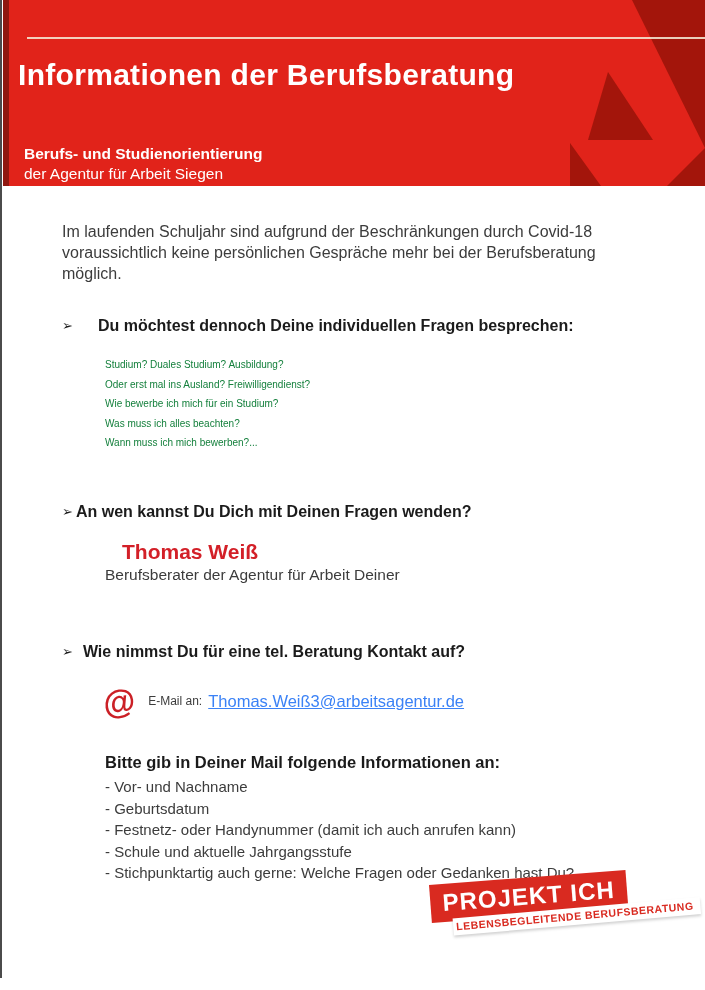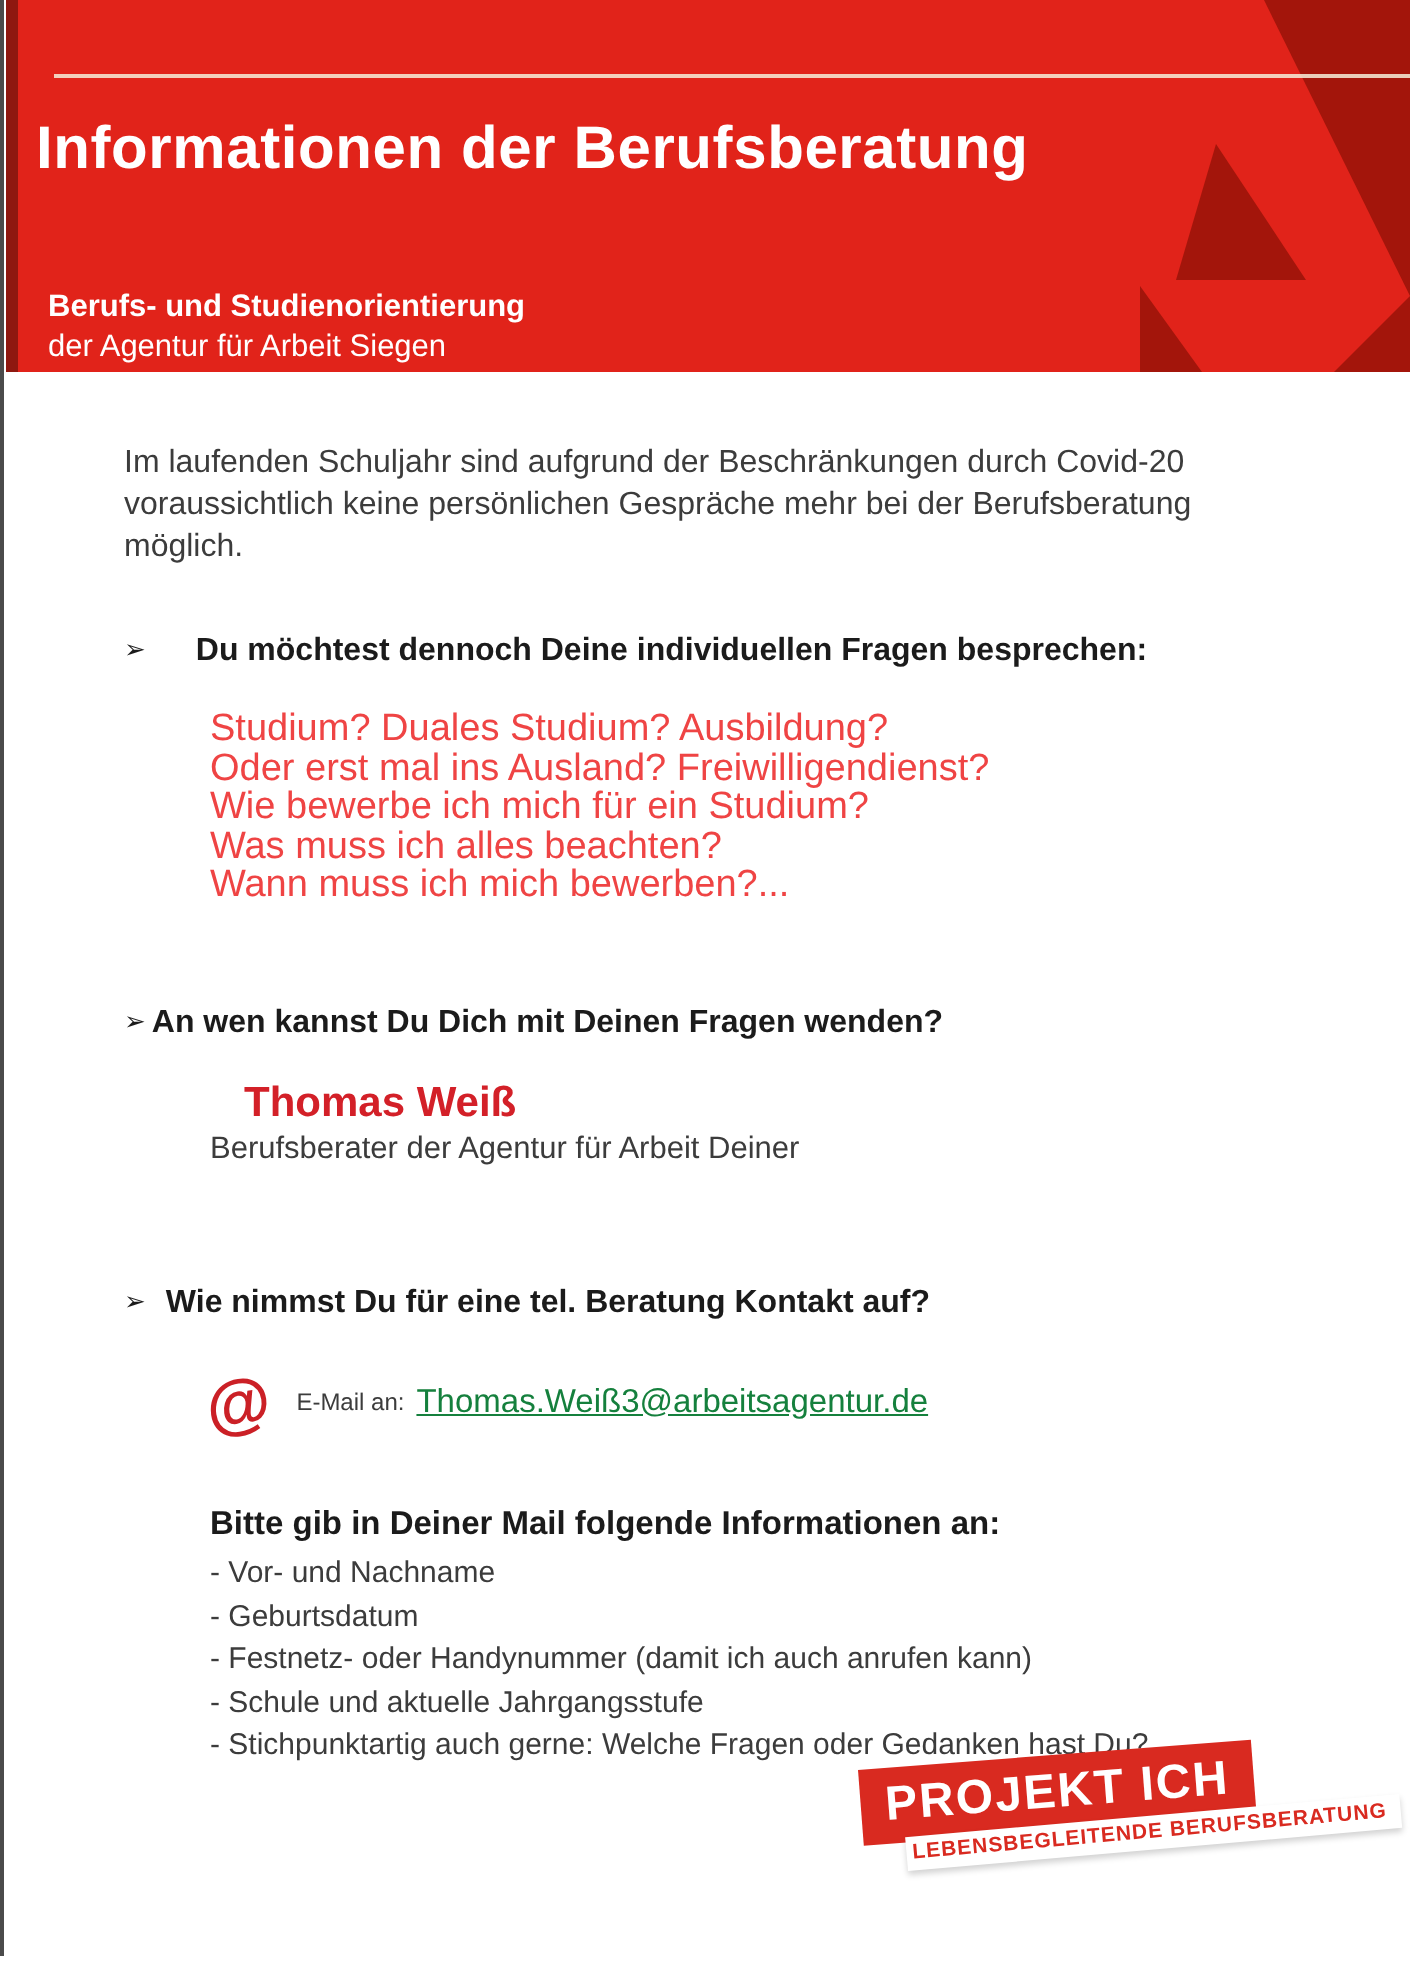--- a/index.html
+++ b/index.html
@@ -31,31 +31,31 @@
   }
   .h-row{position:absolute;white-space:nowrap;color:#1b1b1b;font-weight:bold;font-size:16px;}
   .h-row .arrow{font-weight:normal;font-size:13px;color:#1b1b1b;display:inline-block;vertical-align:1px;}
   .h1-row{left:62px;top:317px;}
   .h2-row{left:62px;top:503px;}
   .h3-row{left:62px;top:643px;}
   .h1-row .htext{margin-left:25px;text-align:center;}
   .h2-row .htext{margin-left:3px;}
   .h3-row .htext{margin-left:10px;}
 
-  .questions{position:absolute;left:105px;top:355px;color:#ef4444;font-size:19px;line-height:19.5px;}
+  .questions{position:absolute;left:105px;top:355px;color:#15803d;font-size:10px;line-height:19.5px;}
   .contact-name{position:absolute;left:105px;top:540px;color:#d32028;font-size:21px;font-weight:bold;margin-left:17px;}
   .contact-role{position:absolute;left:105px;top:566px;color:#3c3c3c;font-size:15.5px;}
 
   .email-row{position:absolute;left:103px;top:681px;height:40px;display:flex;align-items:center;}
   .at-icon{
     font-size:33px;font-weight:bold;color:#cb2026;
     transform:rotate(-8deg);display:inline-block;line-height:1;margin-right:13px;
   }
   .email-label{color:#3c3c3c;font-size:12px;}
-  .email-link{color:#15803d;font-size:16.5px;text-decoration:underline;margin-left:6px;cursor:pointer;}
+  .email-link{color:#3b82f6;font-size:16.5px;text-decoration:underline;margin-left:6px;cursor:pointer;}
 
   .mail-heading{position:absolute;left:105px;top:753px;color:#1b1b1b;font-size:16.5px;font-weight:bold;white-space:nowrap;}
   .mail-items{position:absolute;left:105px;top:776px;color:#3c3c3c;font-size:15px;line-height:21.6px;white-space:nowrap;}
 
   
   .projekt{position:absolute;left:429px;top:885px;transform:rotate(-4.4deg);transform-origin:left top;z-index:5;}
   .projekt-banner{
     width:197px;height:38px;background:#d92a20;
     display:flex;align-items:center;justify-content:center;
     color:#ffffff;font-size:24px;font-weight:bold;letter-spacing:1px;white-space:nowrap;
@@ -81,21 +81,21 @@
       <polygon points="145,148 145,186 107,186" fill="#a3150b"></polygon>
       <polygon points="10,143 41,186 10,186" fill="#a3150b"></polygon>
       <polygon points="48,72 93,140 28,140" fill="#a3150b"></polygon>
     </svg>
     <div class="banner-rule"></div>
     <div class="banner-title">Informationen der Berufsberatung</div>
     <div class="banner-sub1">Berufs- und Studienorientierung</div>
     <div class="banner-sub2">der Agentur für Arbeit Siegen</div>
   </div>
 
-  <div class="intro">Im laufenden Schuljahr sind aufgrund der Beschränkungen durch Covid-20 voraussichtlich keine persönlichen Gespräche mehr bei der Berufsberatung möglich.</div>
+  <div class="intro">Im laufenden Schuljahr sind aufgrund der Beschränkungen durch Covid-18 voraussichtlich keine persönlichen Gespräche mehr bei der Berufsberatung möglich.</div>
 
   <div class="h-row h1-row">
     <span class="arrow">➢</span><span class="htext">Du möchtest dennoch Deine individuellen Fragen besprechen:</span>
   </div>
   <div class="questions">
     <div>Studium? Duales Studium? Ausbildung?</div>
     <div>Oder erst mal ins Ausland? Freiwilligendienst?</div>
     <div>Wie bewerbe ich mich für ein Studium?</div>
     <div>Was muss ich alles beachten?</div>
     <div>Wann muss ich mich bewerben?...</div>

